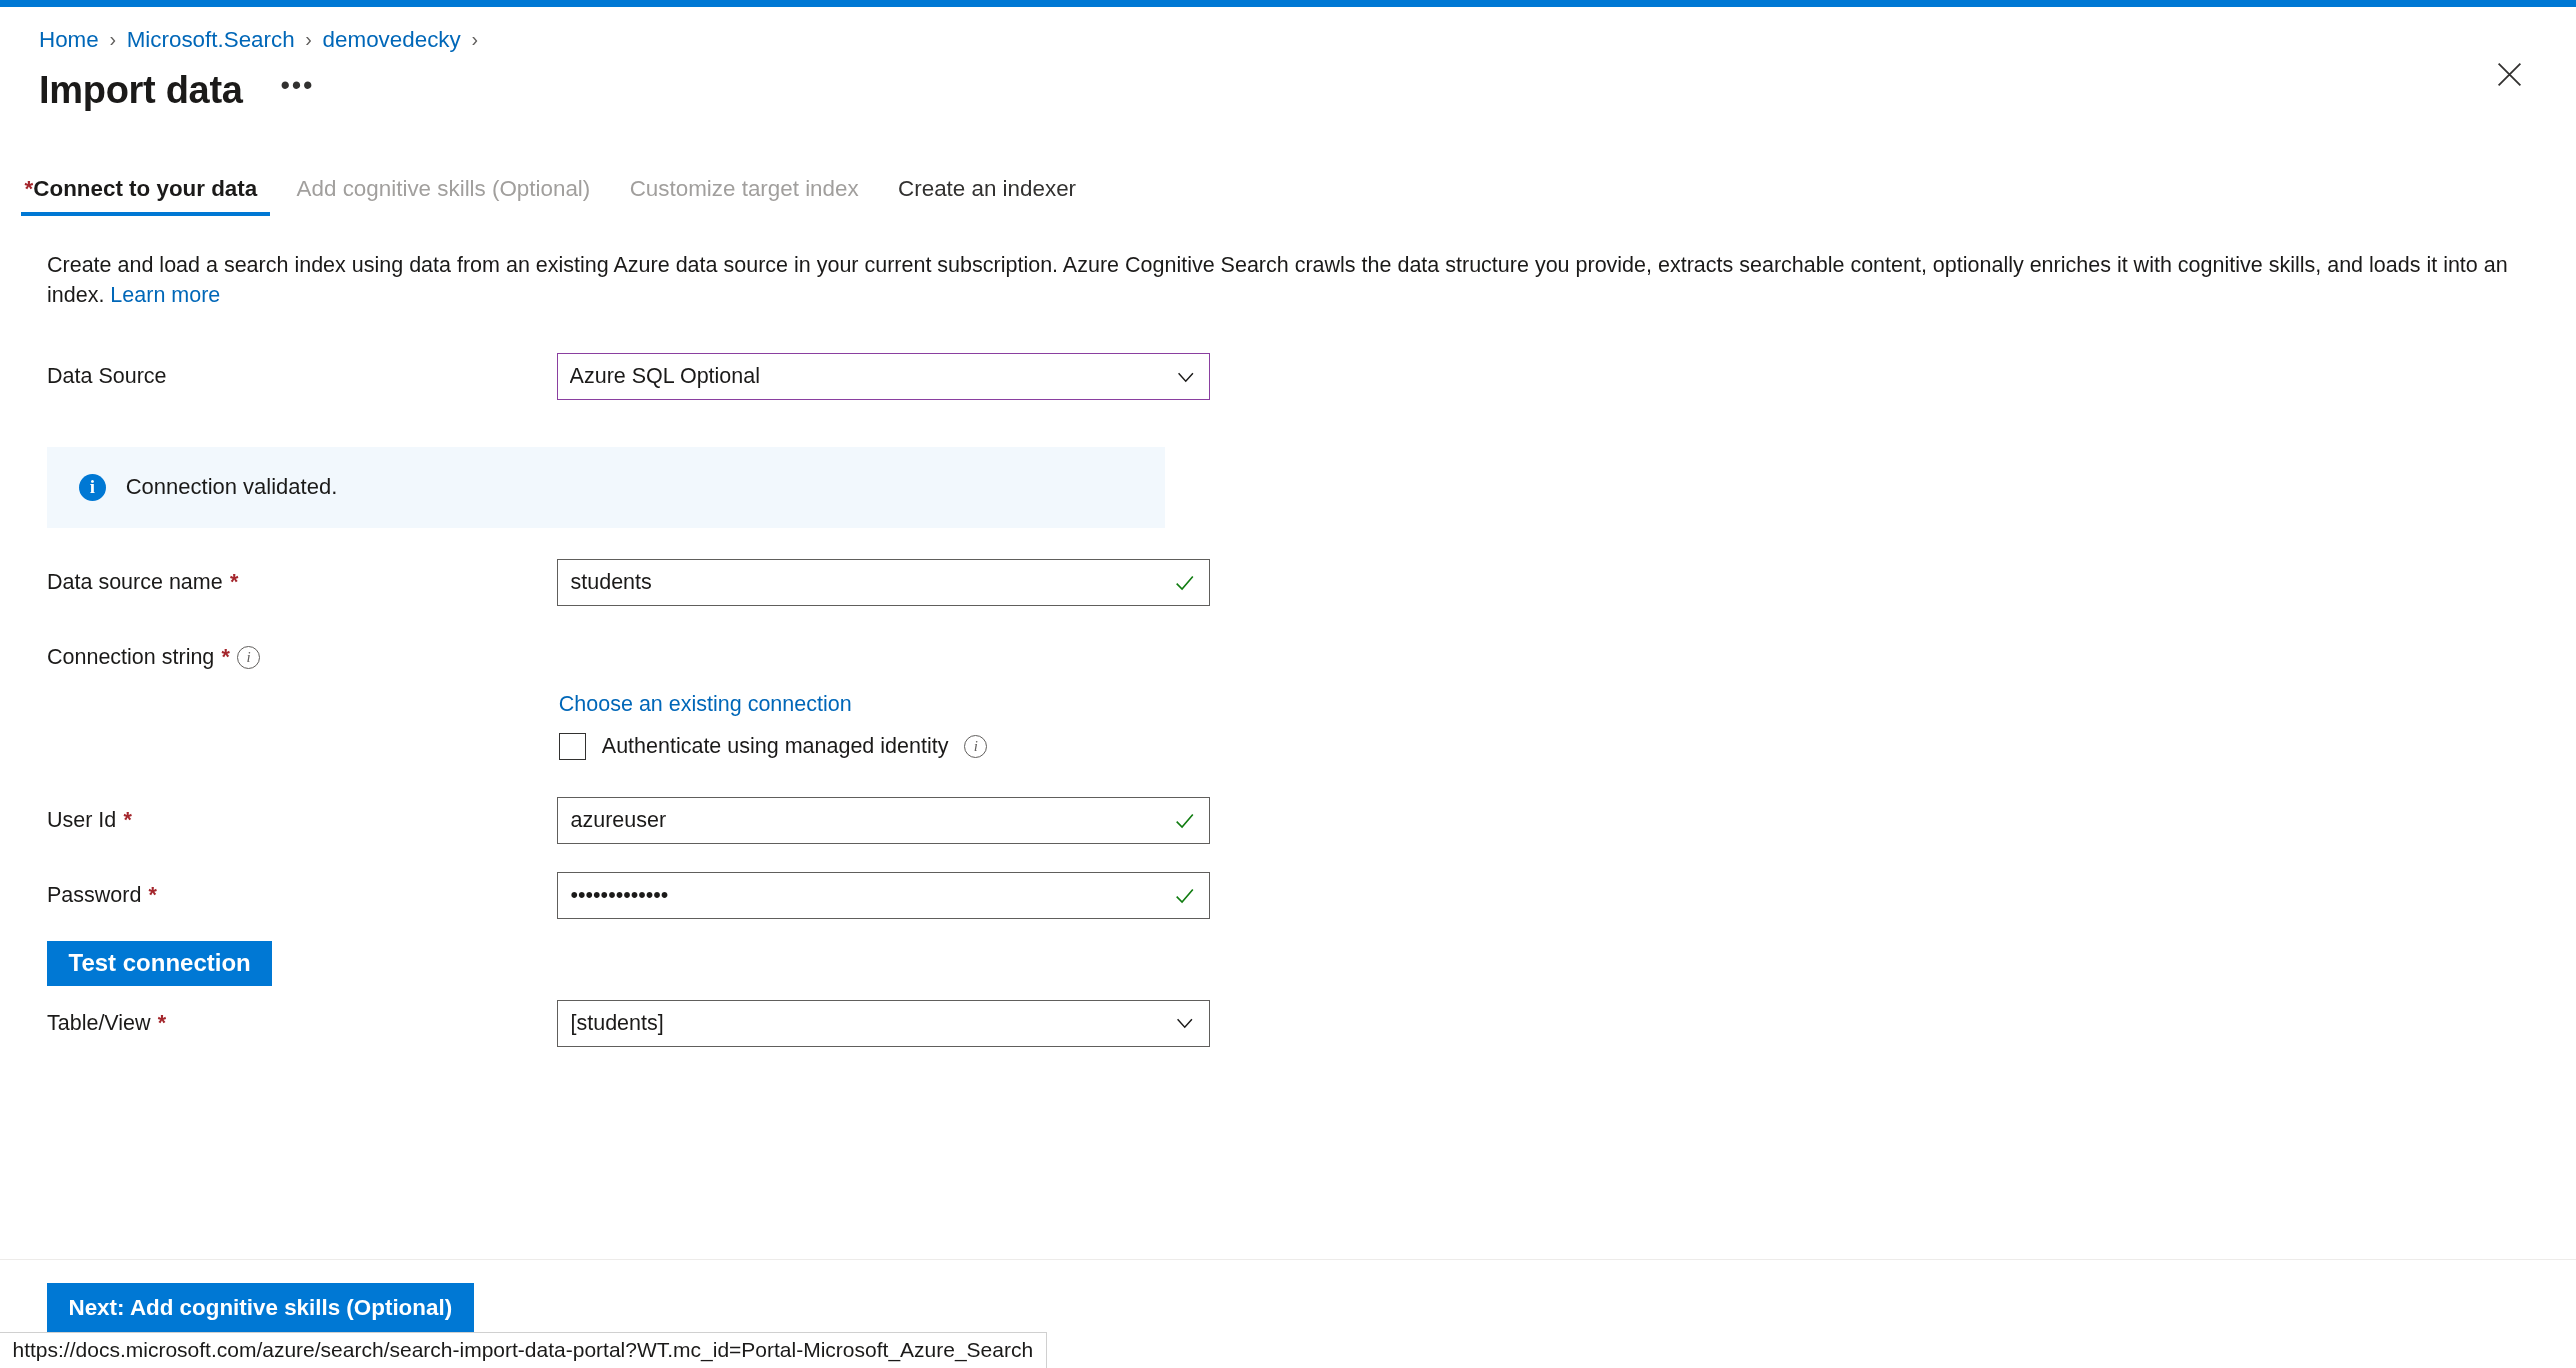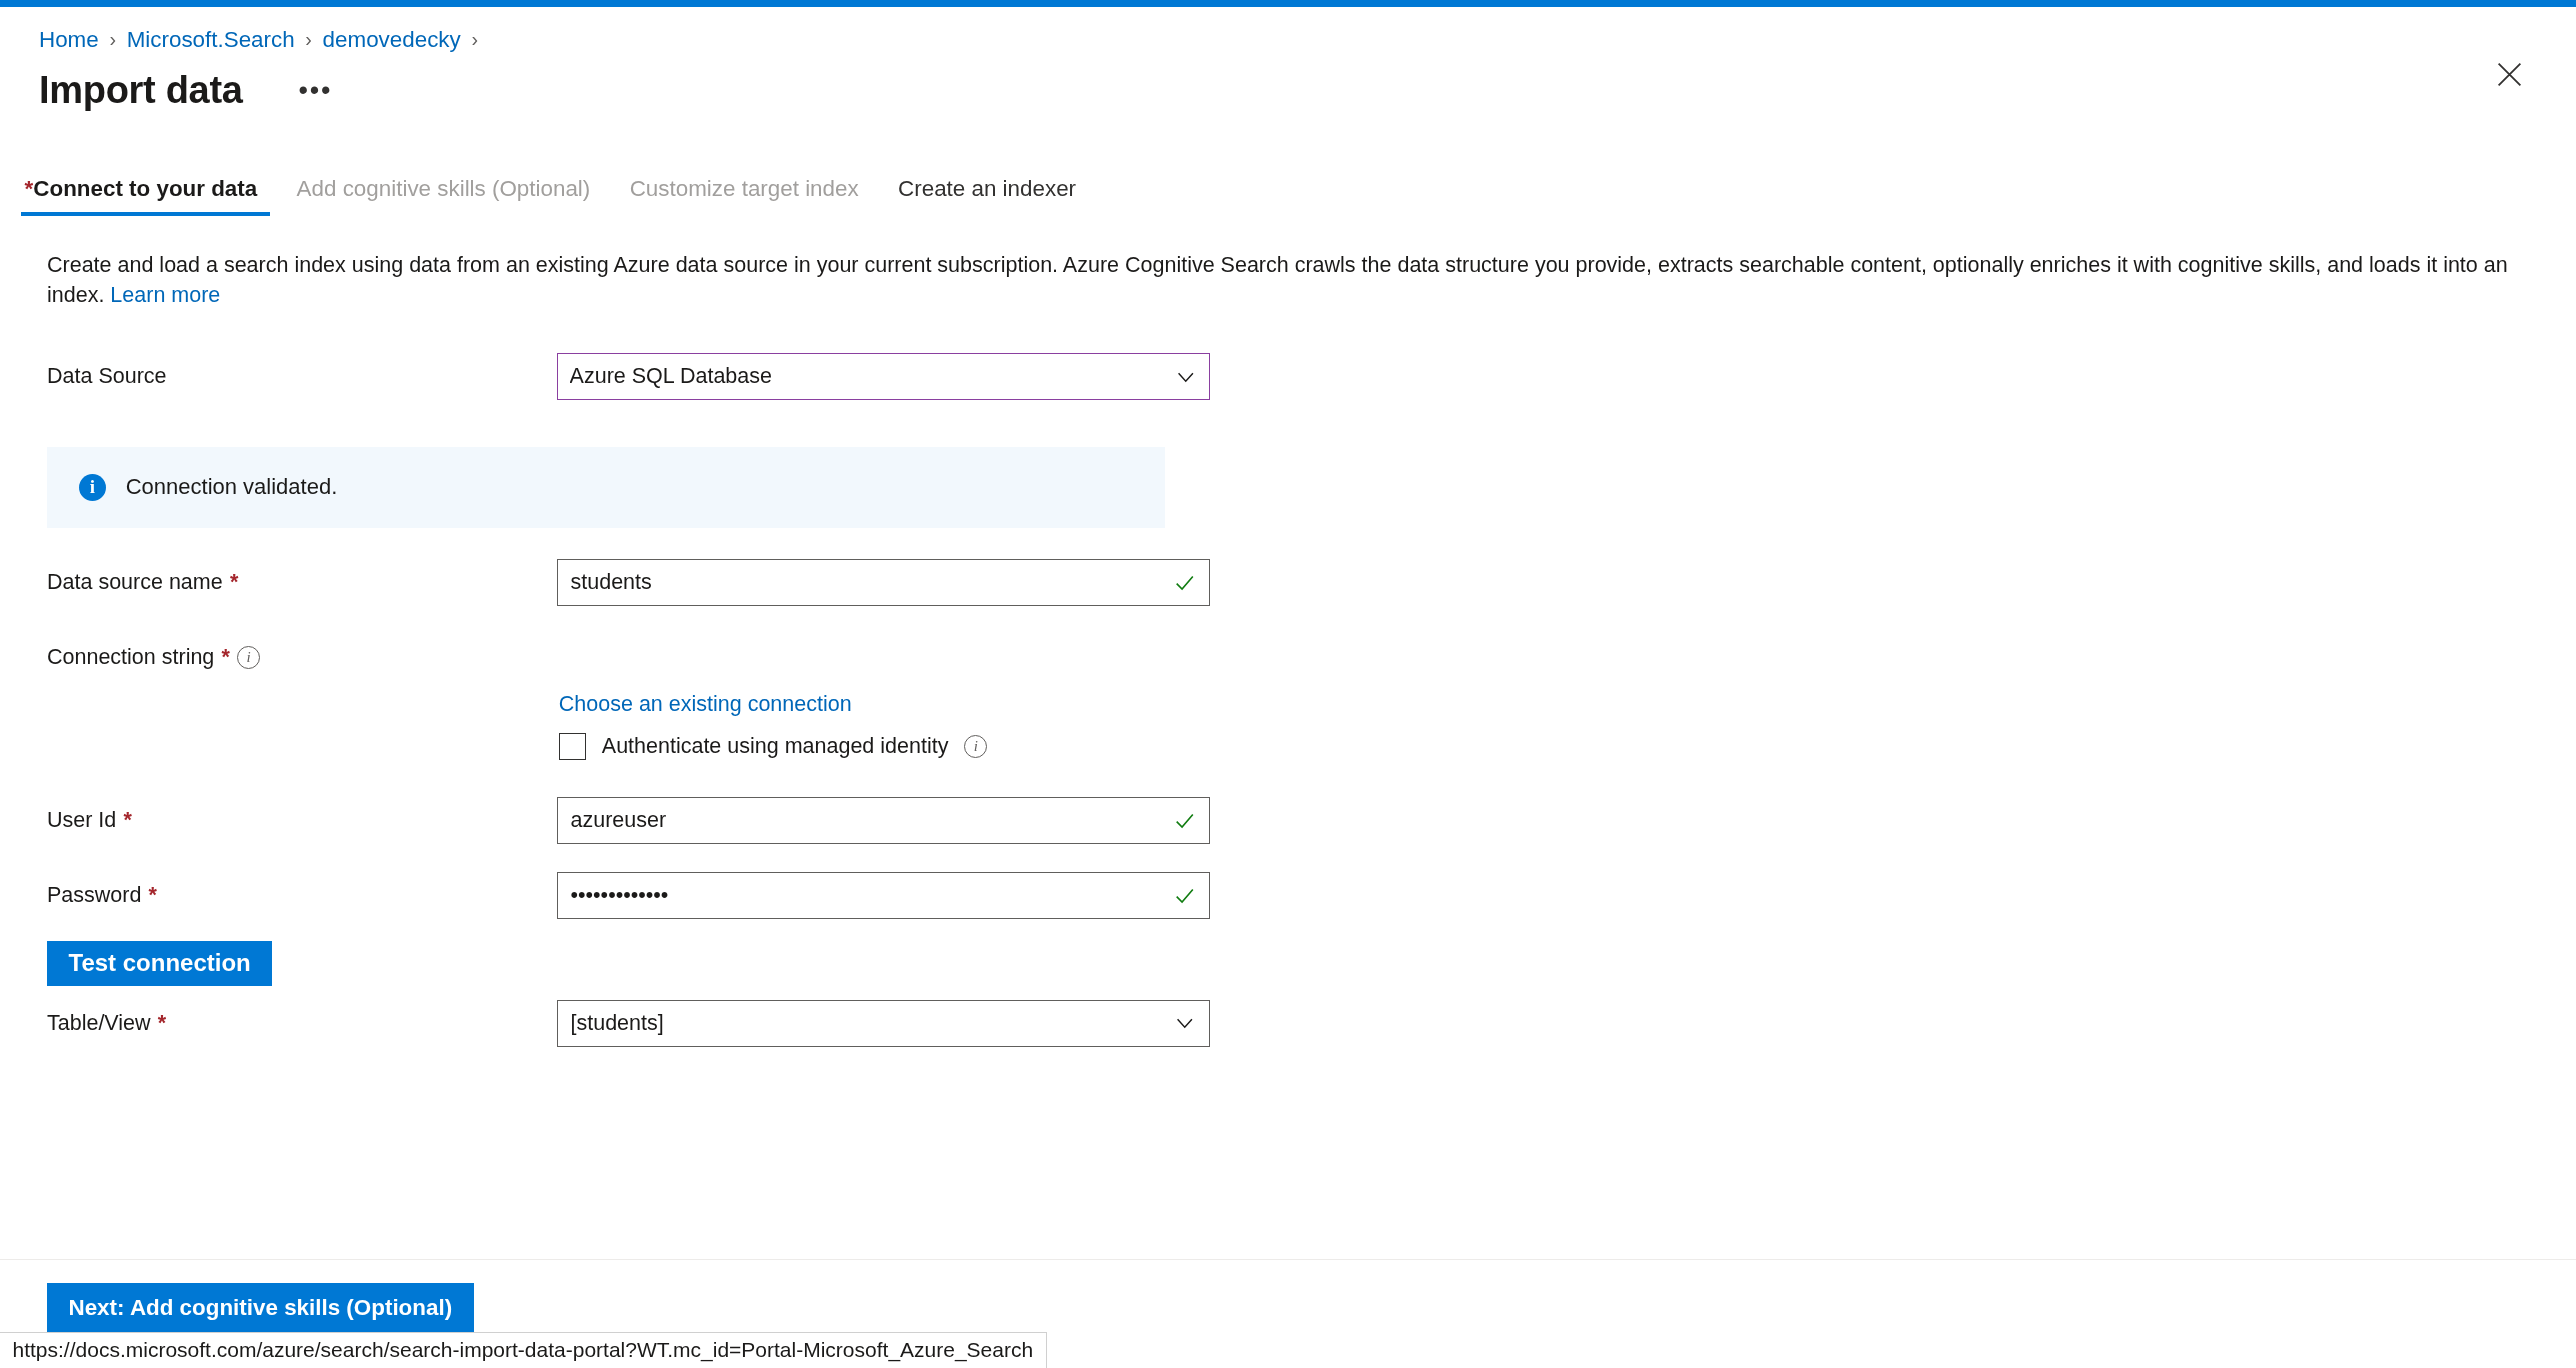--- a/index.html
+++ b/index.html
@@ -38,24 +38,22 @@
     white-space: nowrap;
   }
   .crumb-sep {
     color: #605e5c;
     font-size: 19.7px;
     line-height: 1;
   }
   
   .title-row {
     display: flex;
-    align-items: center;
     padding: 16px 0 0 39px;
     position: relative;
-    gap: 18px;
   }
   .page-title {
     font-size: 38px;
     font-weight: bold;
     letter-spacing: -0.3px;
     color: #1b1a19;
   }
   .ellipsis-btn {
     margin-left: 29px;
     font-size: 27px;
@@ -353,21 +351,21 @@
   </div>
 
   <div class="form">
 
     <div class="row">
       <div class="row-label">
         <span>Data Source</span>
       </div>
       <div class="control">
         <div class="select-box focused">
-          <span class="value">Azure SQL Database</span>
+          <span class="value">Azure SQL Optional</span>
           <span class="chev">
             <svg width="21.5" height="21.5" viewBox="0 0 24 24" aria-hidden="true">
               <path d="M4 8 L12 17 L20 8" stroke="#1b1a19" stroke-width="1.6" fill="none"></path>
             </svg>
           </span>
         </div>
       </div>
     </div>
   </div>
 

